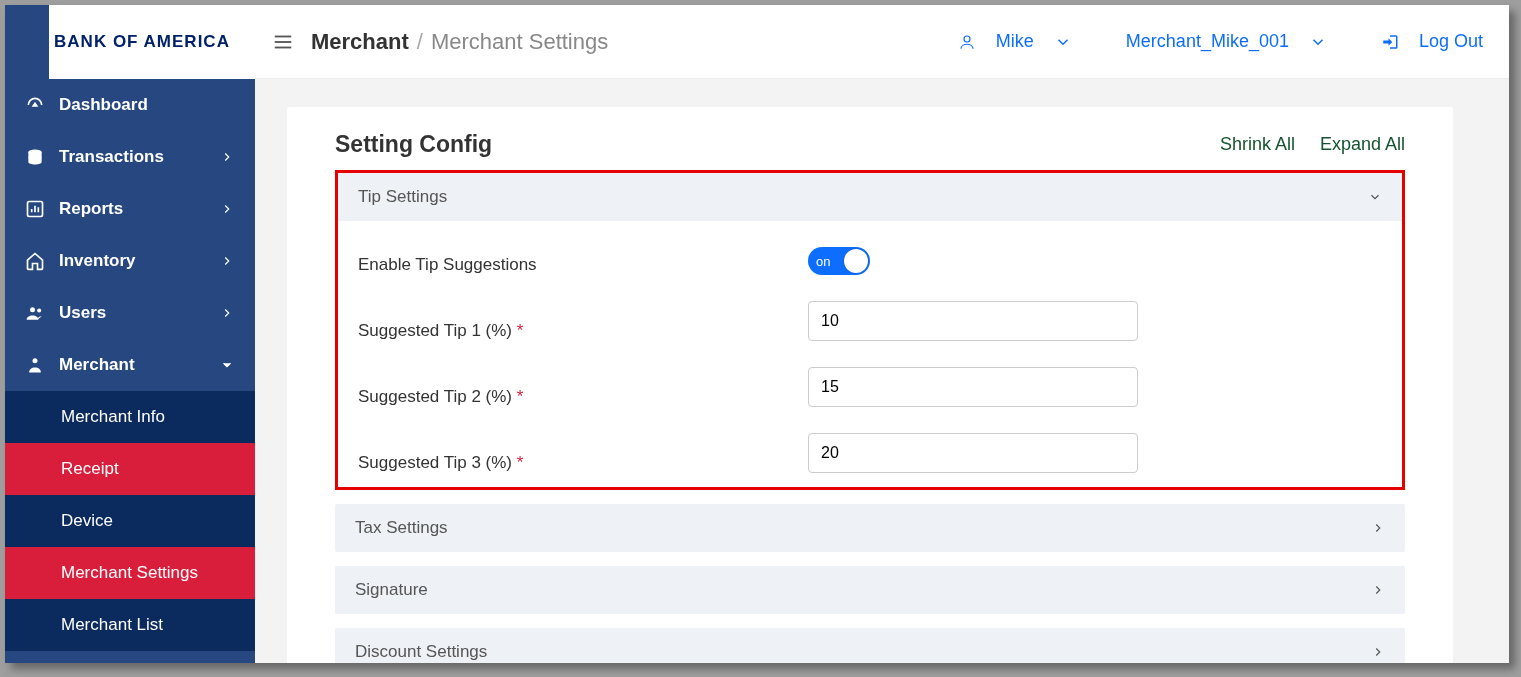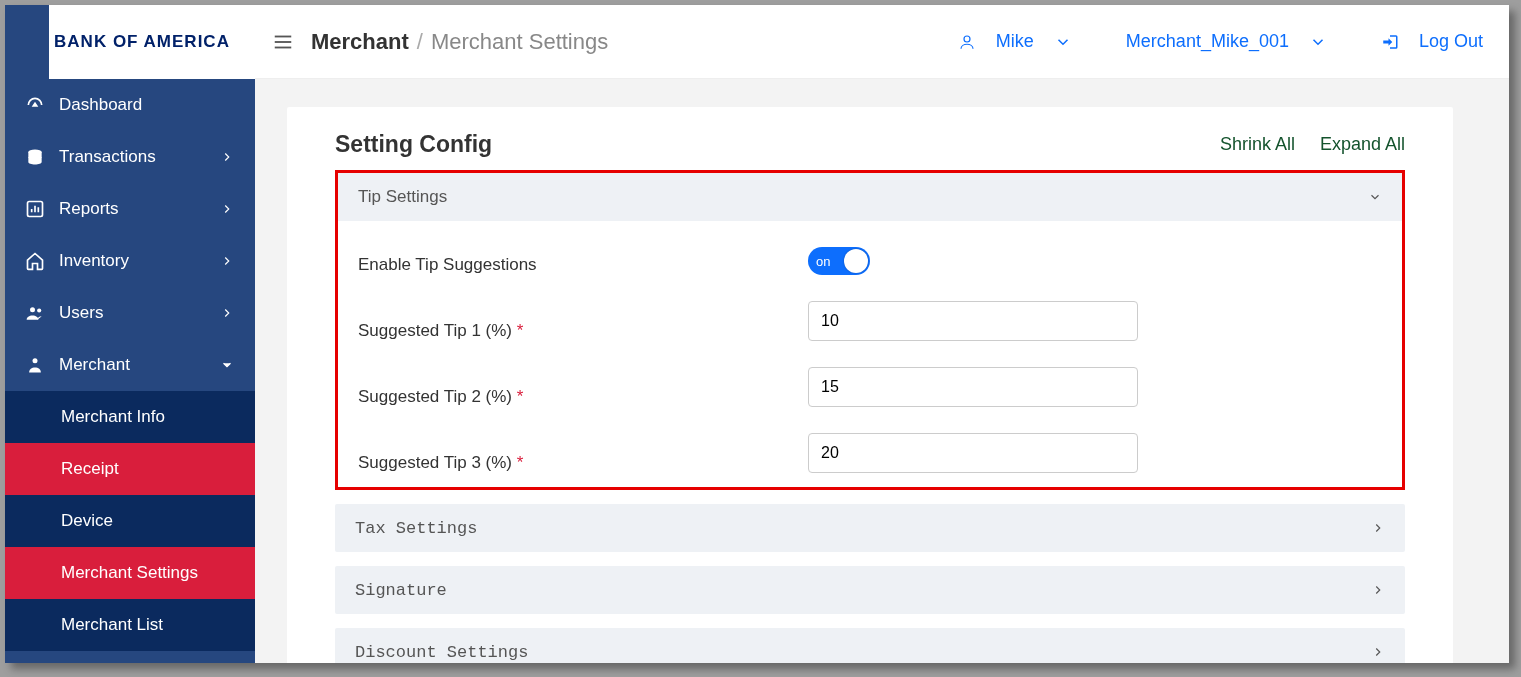--- a/index.html
+++ b/index.html
@@ -64,20 +64,21 @@
 
   .nav-item {
     display: flex;
     align-items: center;
     height: 52px;
     padding: 0 18px 0 20px;
     font-size: 17px;
     cursor: pointer;
     gap: 14px;
     color: #fff;
+    font-weight: bold;
   }
   .nav-item .spacer { flex: 1; }
   .nav-item svg { width: 20px; height: 20px; fill: currentColor; flex: 0 0 20px; }
   .nav-item.expanded {}
   .nav-sub {
     height: 52px;
     display: flex;
     align-items: center;
     padding-left: 56px;
     font-size: 17px;
@@ -190,21 +191,20 @@
   }
   .toggle .knob {
     position:absolute; right:2px; top:2px;
     width:24px; height:24px; border-radius:50%;
     background:#fff;
     box-shadow: 0 0 2px rgba(0,0,0,.3);
   }
 
   .acc-row {
     margin: 14px 48px 0 48px;
-    font-family: Liberation Mono, monospace;
   }
   .acc-row .accordion-head { border-radius: 2px;}
 
   .chev-down { fill:none; stroke:#fff; stroke-width:2;}
   .nav-item .chev-down, .nav-item .chev-right { width:14px; height:14px;}
   .nav-item .chev-right { fill:none; stroke:#fff; stroke-width:2;}
 </style>
 </head>
 <body>
 

